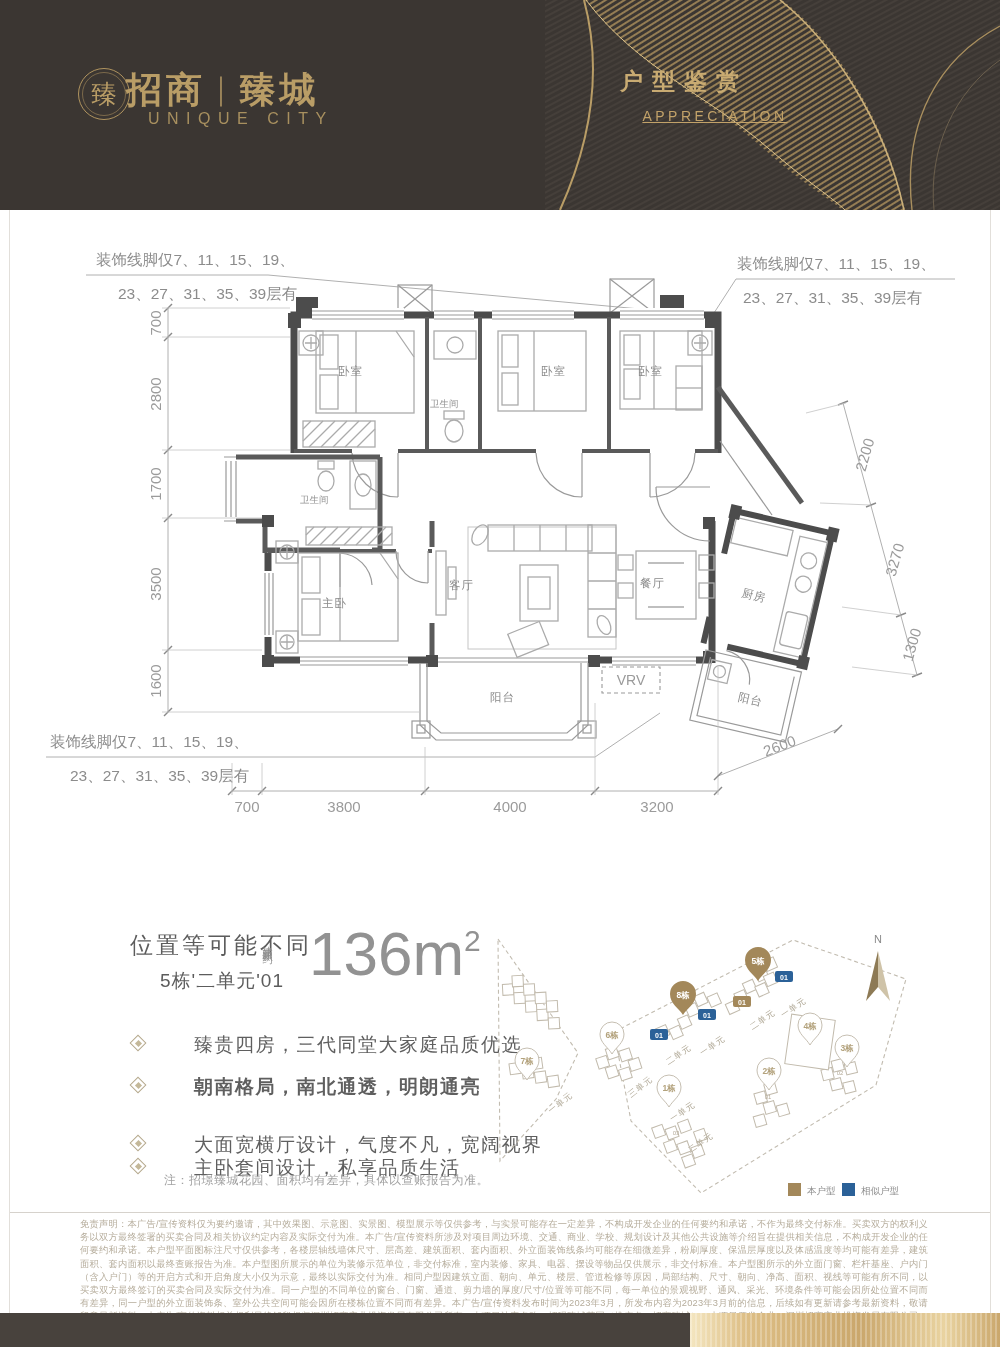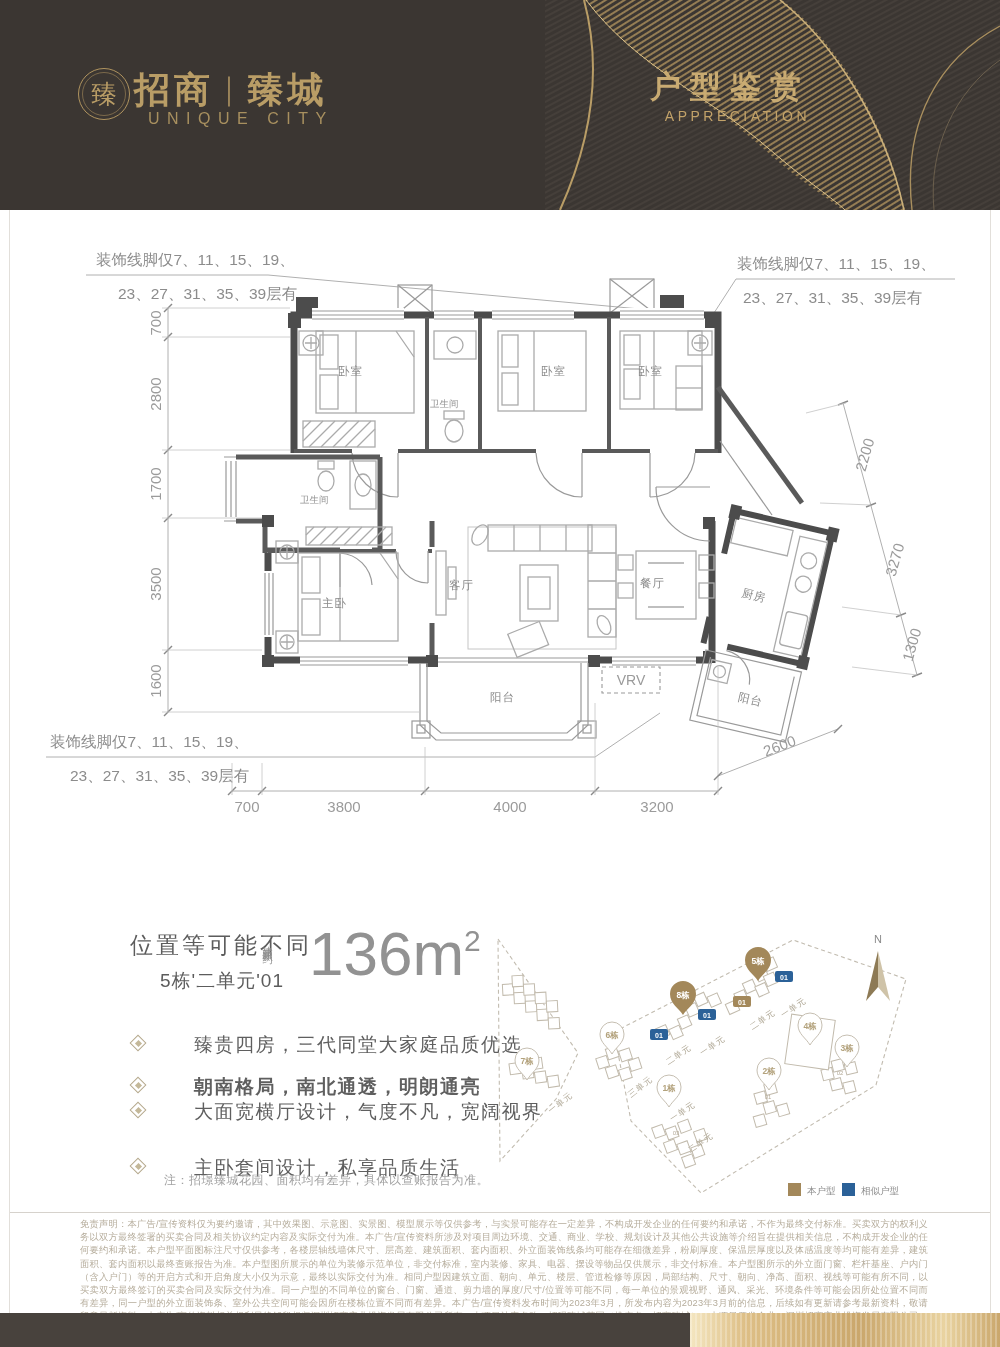--- a/index.html
+++ b/index.html
@@ -7,26 +7,26 @@
        font-family:"Liberation Sans","DejaVu Sans",sans-serif;overflow:hidden;}
   .abs{position:absolute;}
 
   
   #header{left:0;top:0;width:1000px;height:210px;background:#3b3632;}
   #logo{left:78px;top:58px;width:320px;height:90px;}
   #emblem{left:0;top:10px;width:50px;height:50px;border:1.6px solid #b0945f;border-radius:50%;
           color:#b99d66;text-align:center;line-height:50px;font-size:26px;}
   #emblem:after{content:"";position:absolute;left:3px;top:3px;right:3px;bottom:3px;
           border:0.8px solid rgba(176,148,95,.55);border-radius:50%;}
-  #brandline{left:56px;top:8px;white-space:nowrap;color:#b99d66;font-size:36px;font-weight:bold;letter-spacing:4px;text-align:right;}
+  #brandline{left:48px;top:8px;white-space:nowrap;color:#b99d66;font-size:36px;font-weight:bold;letter-spacing:4px;text-align:right;}
   #brandline .divider{font-weight:normal;opacity:.8;font-size:30px;vertical-align:3px;}
   #brandsub{left:70px;top:52px;color:#a8905f;font-size:16px;letter-spacing:7.5px;}
-  #htitle{left:620px;top:66px;width:190px;text-align:right;color:#c9ab72;
-          font-size:31px;letter-spacing:9px;font-weight:bold;white-space:nowrap;}
-  #hsub{left:620px;top:108px;width:190px;text-align:right;color:#c2a269;font-size:14px;letter-spacing:3.5px;}
+  #htitle{left:620px;top:66px;width:190px;text-align:left;color:#c9ab72;
+          font-size:23px;letter-spacing:9px;font-weight:bold;white-space:nowrap;}
+  #hsub{left:620px;top:108px;width:190px;text-align:center;color:#c2a269;font-size:14px;letter-spacing:3.5px;text-decoration:underline;}
 
   
   #frameL{left:9px;top:210px;width:1px;height:1103px;background:#e2dfda;}
   #frameR{left:990px;top:210px;width:1px;height:1103px;background:#e2dfda;}
   #sepline{left:10px;top:1212px;width:980px;height:1px;background:#d6d2cc;}
 
   
   #plan{left:0;top:235px;}
   .wall{stroke:#4c4c4c;fill:none;}
   .wmed{stroke:#5a5a5a;fill:none;}
@@ -44,21 +44,21 @@
   
   #u-layout{left:130px;top:930px;font-size:23px;color:#5c5c5c;letter-spacing:3px;font-weight:500;}
   #u-number{left:130px;top:968px;font-size:19px;color:#5c5c5c;letter-spacing:1px;margin-left:30px;}
   #u-arealabel{left:260px;top:938px;writing-mode:vertical-rl;font-size:10px;color:#8f8f8f;letter-spacing:2px;height:72px;}
   #u-area{left:278px;top:918px;font-size:62px;color:#929292;margin-left:31px;}
   #u-area sup{font-size:30px;vertical-align:24px;}
   .feat{left:132px;width:360px;height:30px;}
   .feat .dmo{position:absolute;left:0;top:5px;width:10px;height:10px;border:1px solid #b5a98d;transform:rotate(45deg);}
   .feat .dmi{position:absolute;left:3.5px;top:8.5px;width:5px;height:5px;background:#c4b899;transform:rotate(45deg);}
   .feat .ftext{position:absolute;left:32px;top:0;font-size:19px;color:#5f5f5f;letter-spacing:1.5px;white-space:nowrap;margin-left:30px;}
-  #feat0{top:1032px;} #feat1{top:1074px;font-weight:bold;} #feat2{top:1099px;} #feat3{top:1155px;}
+  #feat0{top:1032px;} #feat1{top:1074px;font-weight:bold;} #feat2{top:1132px;} #feat3{top:1155px;}
   #u-note{left:164px;top:1172px;font-size:12px;color:#a2a2a2;letter-spacing:.5px;}
 
   
   #sitemap{left:470px;top:925px;}
   .parcel{fill:none;stroke:#c2bcb0;stroke-width:1.1;stroke-dasharray:4 3;}
   .bsq{fill:#fff;stroke:#c2bbad;stroke-width:1;}
   .pin-light{fill:#fff;stroke:#c6bfb2;stroke-width:1;}
   .pin-brown{fill:#a3885a;stroke:none;}
   text.pin-t{font-size:8.5px;font-weight:bold;text-anchor:middle;}
   text.pl{fill:#b3a27c;} text.pb{fill:#ffffff;}

